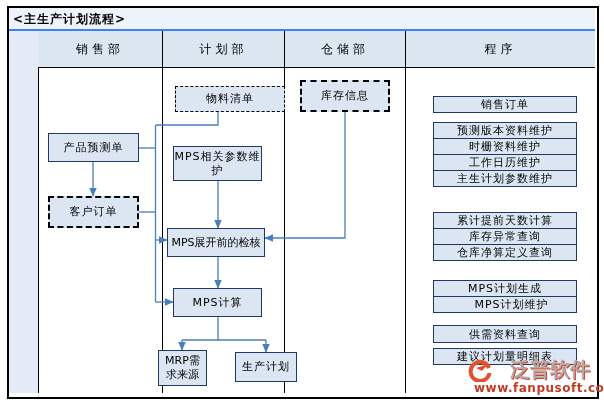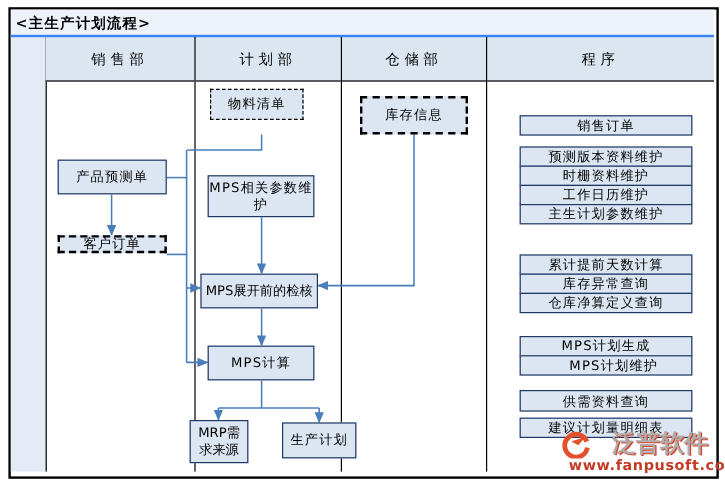--- a/index.html
+++ b/index.html
@@ -25,24 +25,24 @@
 
   
   .vline{position:absolute;top:31px;height:362px;width:1px;background:#000;}
   .v1{left:162px;} .v2{left:284px;} .v3{left:405px;}
 
   
   .node{position:absolute;background:#dce6f2;border:1px solid #1f3864;display:flex;align-items:center;justify-content:center;text-align:center;font-size:11px;color:#000;letter-spacing:1px;box-sizing:border-box;line-height:1.25;}
   .dashed-thin{border:1px dashed #000;}
   .dashed-thick{border:2px dashed #000;}
 
-  .n-bom{left:175px;top:74px;width:78px;height:26px;}
+  .n-bom{left:175px;top:86px;width:110px;height:26px;}
   .n-inv{left:300px;top:80px;width:90px;height:32px;}
   .n-forecast{left:48px;top:133px;width:91px;height:29px;}
-  .n-order{left:48px;top:196px;width:91px;height:15px;}
+  .n-order{left:48px;top:196px;width:91px;height:32px;}
   .n-params{left:173px;top:146px;width:89px;height:35px;}
   .n-precheck{left:167px;top:228px;width:98px;height:29px;letter-spacing:0;}
   .n-calc{left:173px;top:288px;width:89px;height:29px;}
   .n-mrp{left:158px;top:350px;width:49px;height:36px;word-break:break-all;padding:1px;letter-spacing:0;}
   .n-prodplan{left:235px;top:352px;width:62px;height:30px;}
 
   
   .prow{position:absolute;left:433px;width:144px;height:17px;background:#dce6f2;border:1px solid #1f3864;box-sizing:border-box;display:flex;align-items:center;justify-content:center;font-size:11px;color:#000;letter-spacing:1px;}
   .p0{top:96px;}
   .pa1{top:122px;} .pa2{top:138px;} .pa3{top:154px;} .pa4{top:170px;}

